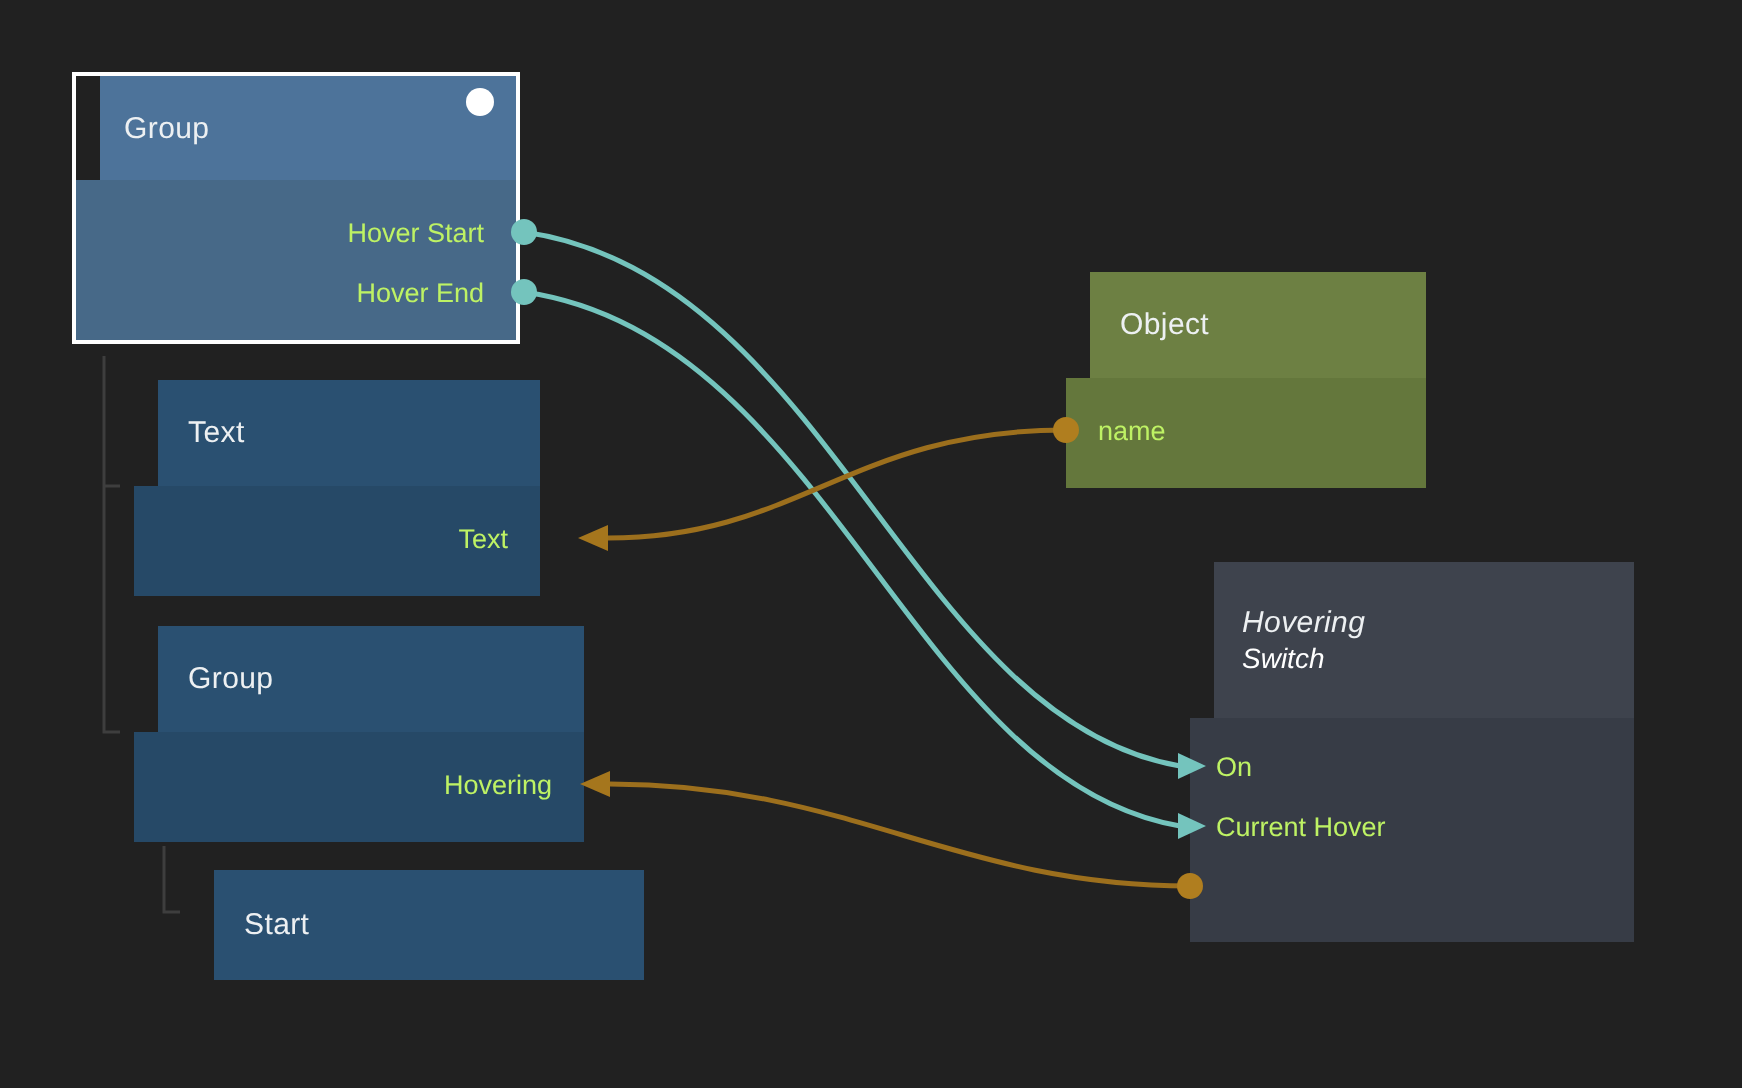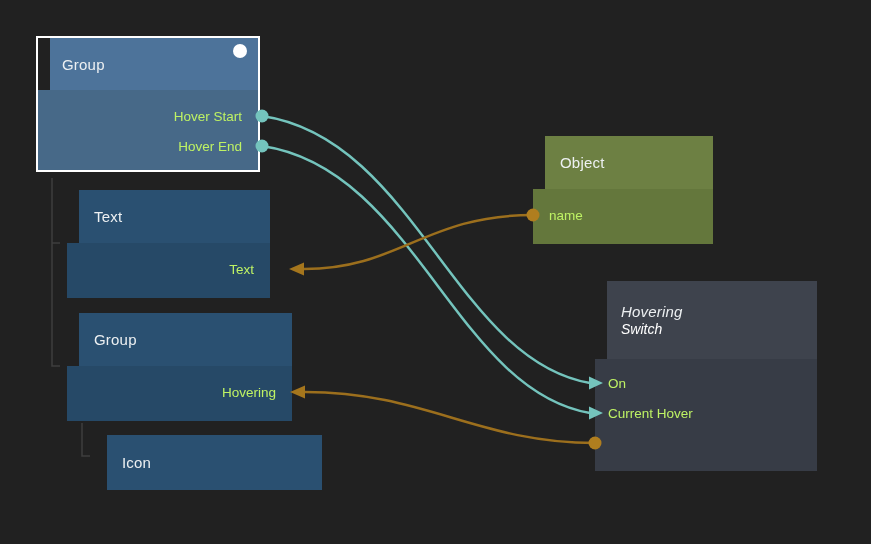--- a/index.html
+++ b/index.html
@@ -81,21 +81,21 @@
     </div>
     <div class="body" style="background:#264967;padding-top:11px">
       <div class="port-row align-right">
         <span>Hovering</span>
       </div>
     </div>
   </div>
 
   <div class="node" style="left:95px;top:435px;width:227px;height:55px">
     <div class="hdr" style="height:55px;background:#2a5071">
-      <span class="ttl">Icon</span>
+      <span class="ttl">Start</span>
     </div>
   </div>
 
   <div class="node" style="left:533px;top:136px;width:180px;height:108px">
     <div class="hdr" style="height:53px;background:#6d8043">
       <span class="ttl">Object</span>
     </div>
     <div class="body" style="background:#64773c;padding-top:11px">
       <div class="port-row align-left" style="padding-left:16px">
         <span>name</span>

